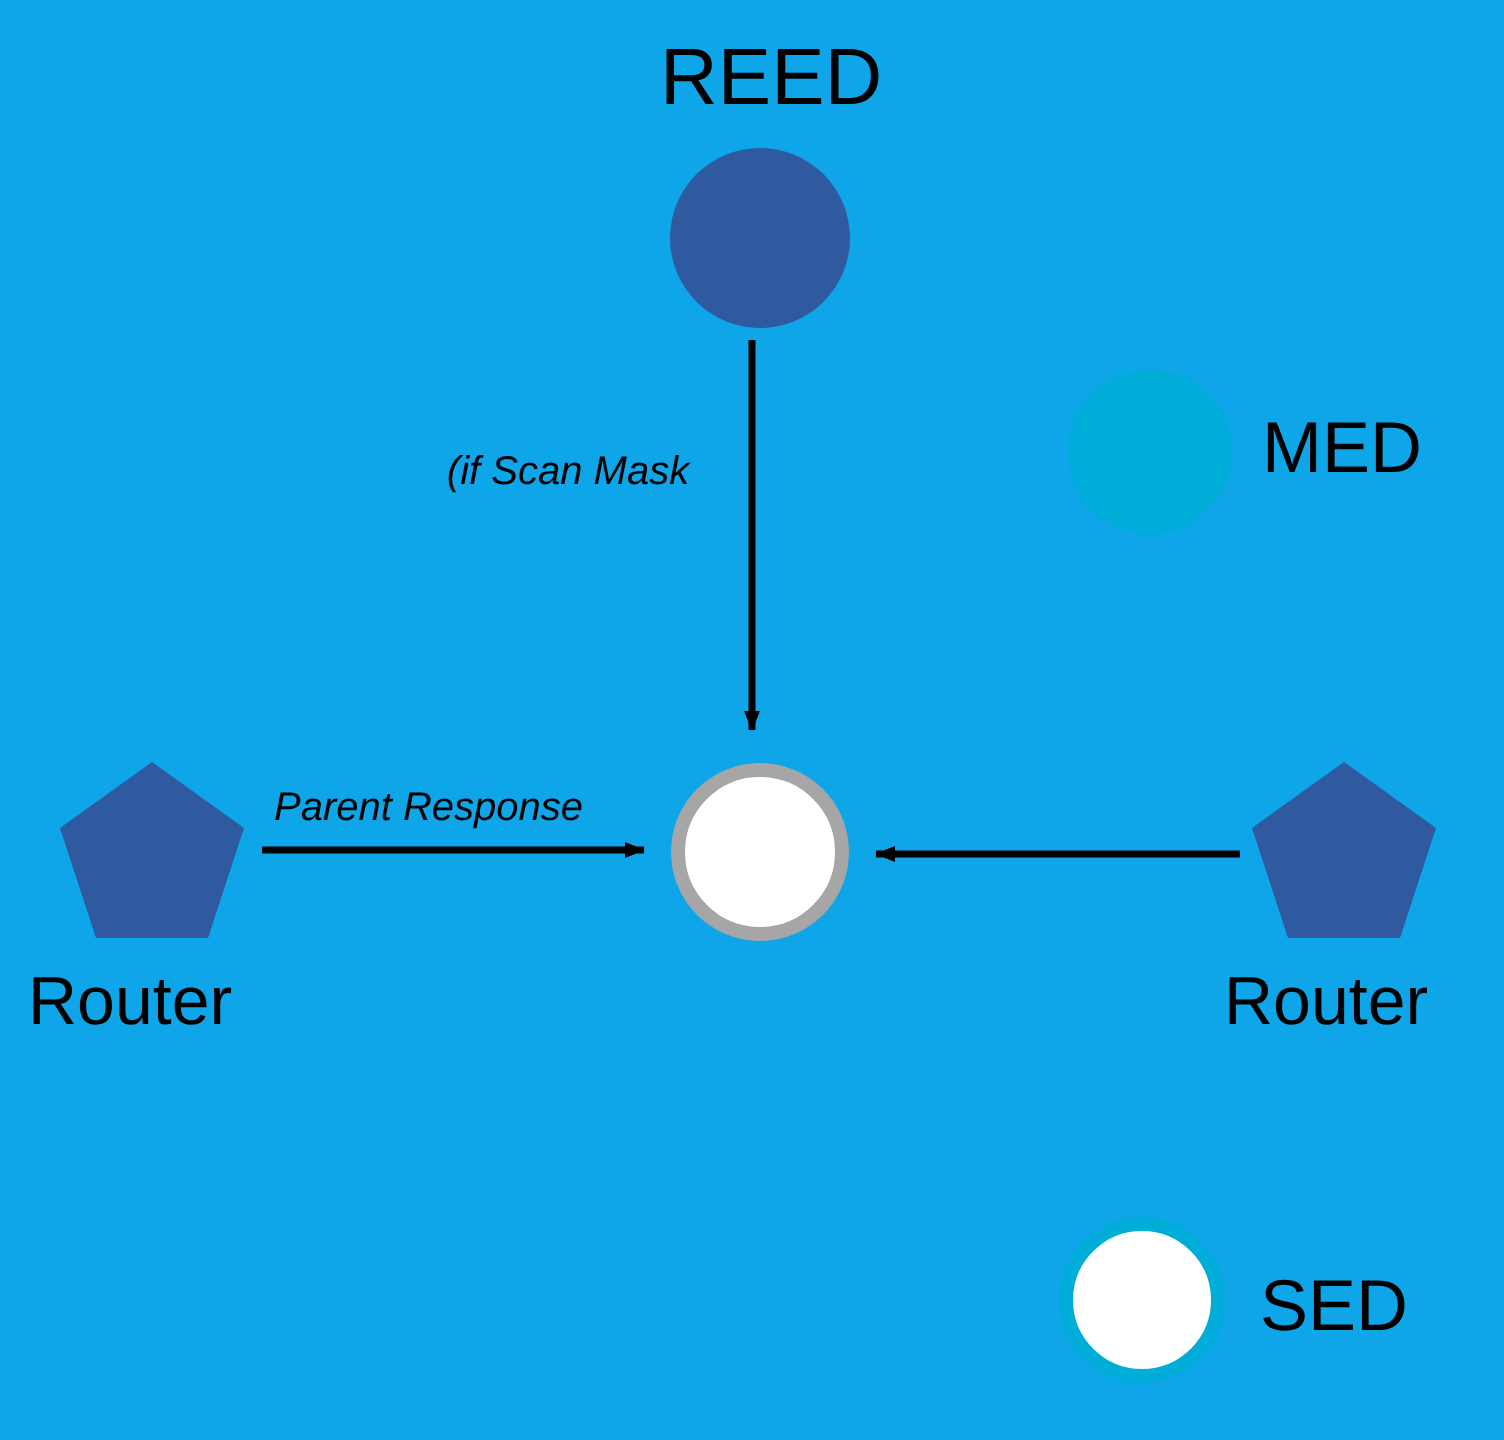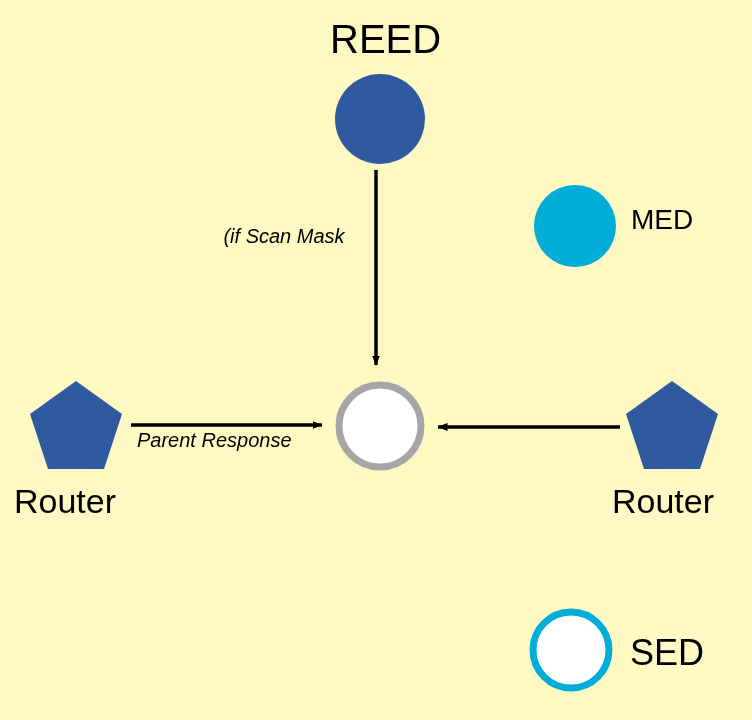--- a/index.html
+++ b/index.html
@@ -7,21 +7,21 @@
     padding: 0;
     background: #ffffff;
   }
   body {
     font-family: "Liberation Sans", sans-serif;
   }
   #diagram-root {
     position: relative;
     width: 752px;
     height: 720px;
-    background: #fef9c3;
+    background: #0ea5e9;
     overflow: hidden;
   }
   #diagram-svg {
     position: absolute;
     top: 0;
     left: 0;
     width: 752px;
     height: 720px;
     display: block;
   }
@@ -43,21 +43,21 @@
     line-height: 1.22;
   }
   #label-reed {
     left: 330px;
     top: 19px;
     font-size: 40px;
   }
   #label-med {
     left: 631px;
     top: 206px;
-    font-size: 28px;
+    font-size: 36px;
   }
   #label-sed {
     left: 630px;
     top: 635px;
     font-size: 36px;
   }
   #label-router-left {
     left: 14px;
     top: 484px;
     font-size: 34px;
@@ -71,21 +71,20 @@
     left: 198px;
     top: 224px;
     font-size: 20px;
     text-align: center;
     width: 172px;
   }
   #label-parent-response {
     left: 137px;
     top: 392px;
     font-size: 20px;
-    margin-top: 36px;
   }
 </style>
 </head>
 <body>
 
 <div id="diagram-root">
 
   <svg id="diagram-svg" viewBox="0 0 752 720" xmlns="http://www.w3.org/2000/svg">
 
     <defs>

